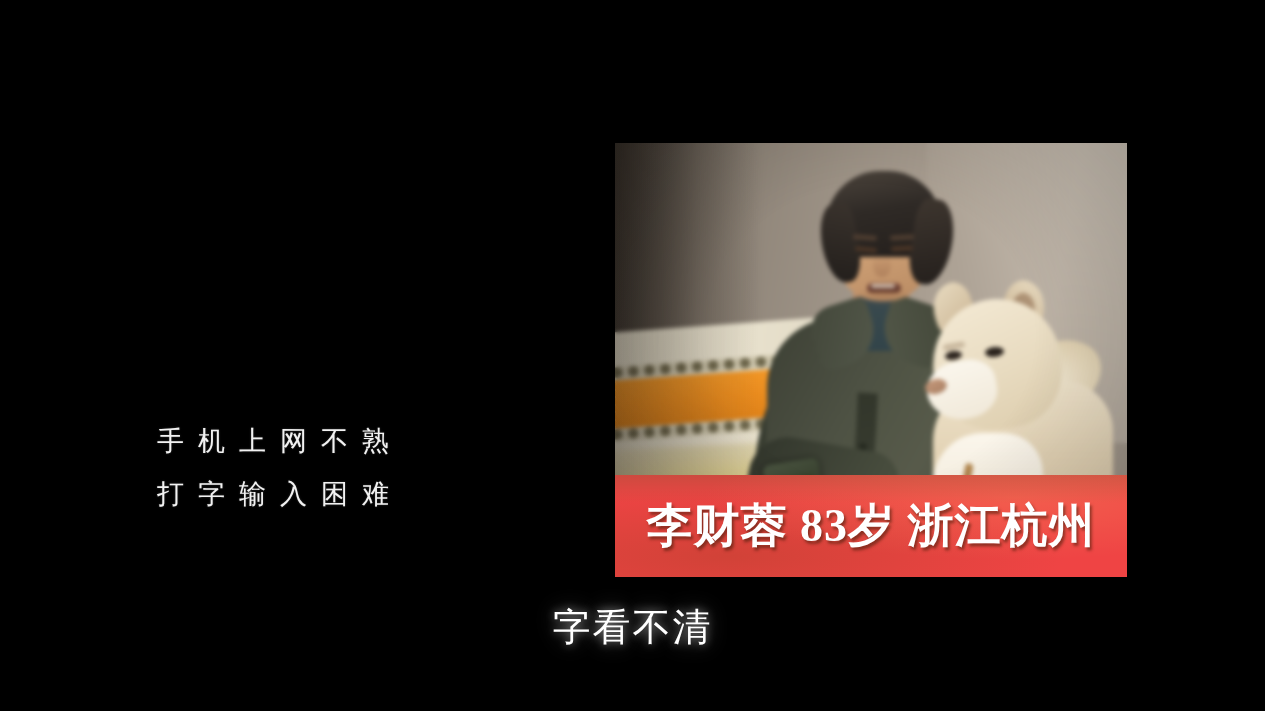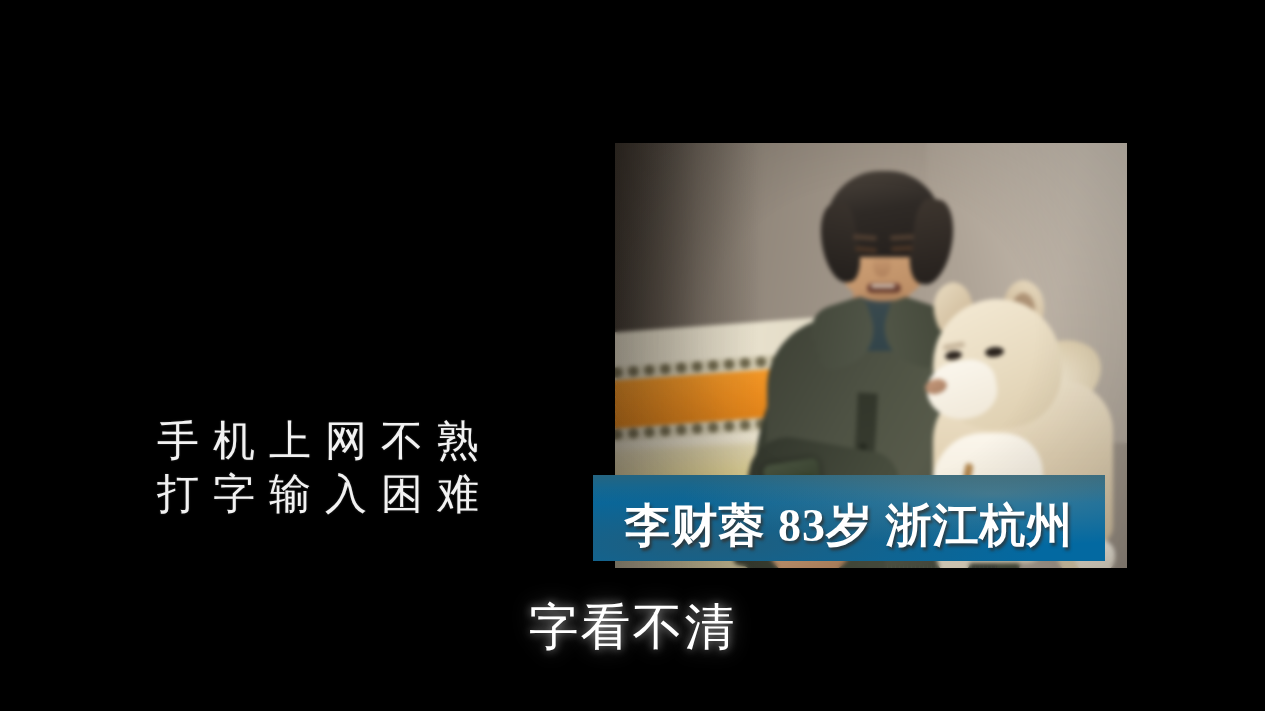--- a/index.html
+++ b/index.html
@@ -23,22 +23,22 @@
 
   
   .left-lines {
     position: absolute;
     left: 157px;
     top: 415px;
     width: 420px;
   }
   .left-line {
     color: #f2f2f2;
-    font-family: Liberation Serif, serif;
-    font-size: 42px;
+    font-family: Liberation Sans, sans-serif;
+    font-size: 27px;
     line-height: 53px;
     letter-spacing: 14px;
     white-space: nowrap;
     font-weight: 400;
     text-shadow: 0 0 2px rgba(255,255,255,0.25);
   }
 
   
   #photo {
     position: absolute;
@@ -370,25 +370,25 @@
     left: 0; top: 0; width: 512px; height: 425px;
     background:
       radial-gradient(ellipse at 50% 45%, rgba(0,0,0,0) 45%, rgba(0,0,0,0.22) 100%),
       linear-gradient(90deg, rgba(25,20,16,0.35) 0%, rgba(0,0,0,0) 28%);
     pointer-events: none;
   }
 
   
   #name-banner {
     position: absolute;
-    left: 593px;
+    left: 615px;
     top: 475px;
     width: 512px;
-    height: 86px;
-    background: #0369a1;
+    height: 102px;
+    background: #ef4444;
     overflow: hidden;
   }
   .banner-bleed {
     position: absolute;
     left: 0; top: -12px; width: 512px; height: 40px;
     background: linear-gradient(180deg, rgba(120,90,50,0.55) 0%, rgba(193,101,31,0) 100%);
     opacity: .75;
   }
   .banner-tex {
     position: absolute; inset: 0;
@@ -413,21 +413,21 @@
 
   
   #subtitle {
     position: absolute;
     left: 0;
     top: 601px;
     width: 1265px;
     text-align: center;
     color: #ffffff;
     font-family: "Liberation Sans", sans-serif;
-    font-size: 50px;
+    font-size: 38px;
     line-height: 52px;
     letter-spacing: 2px;
     white-space: nowrap;
     text-shadow:
       0 0 10px rgba(255,255,255,0.55),
       0 0 22px rgba(255,255,255,0.3),
       0 2px 4px rgba(0,0,0,0.9);
   }
 </style>
 </head>

